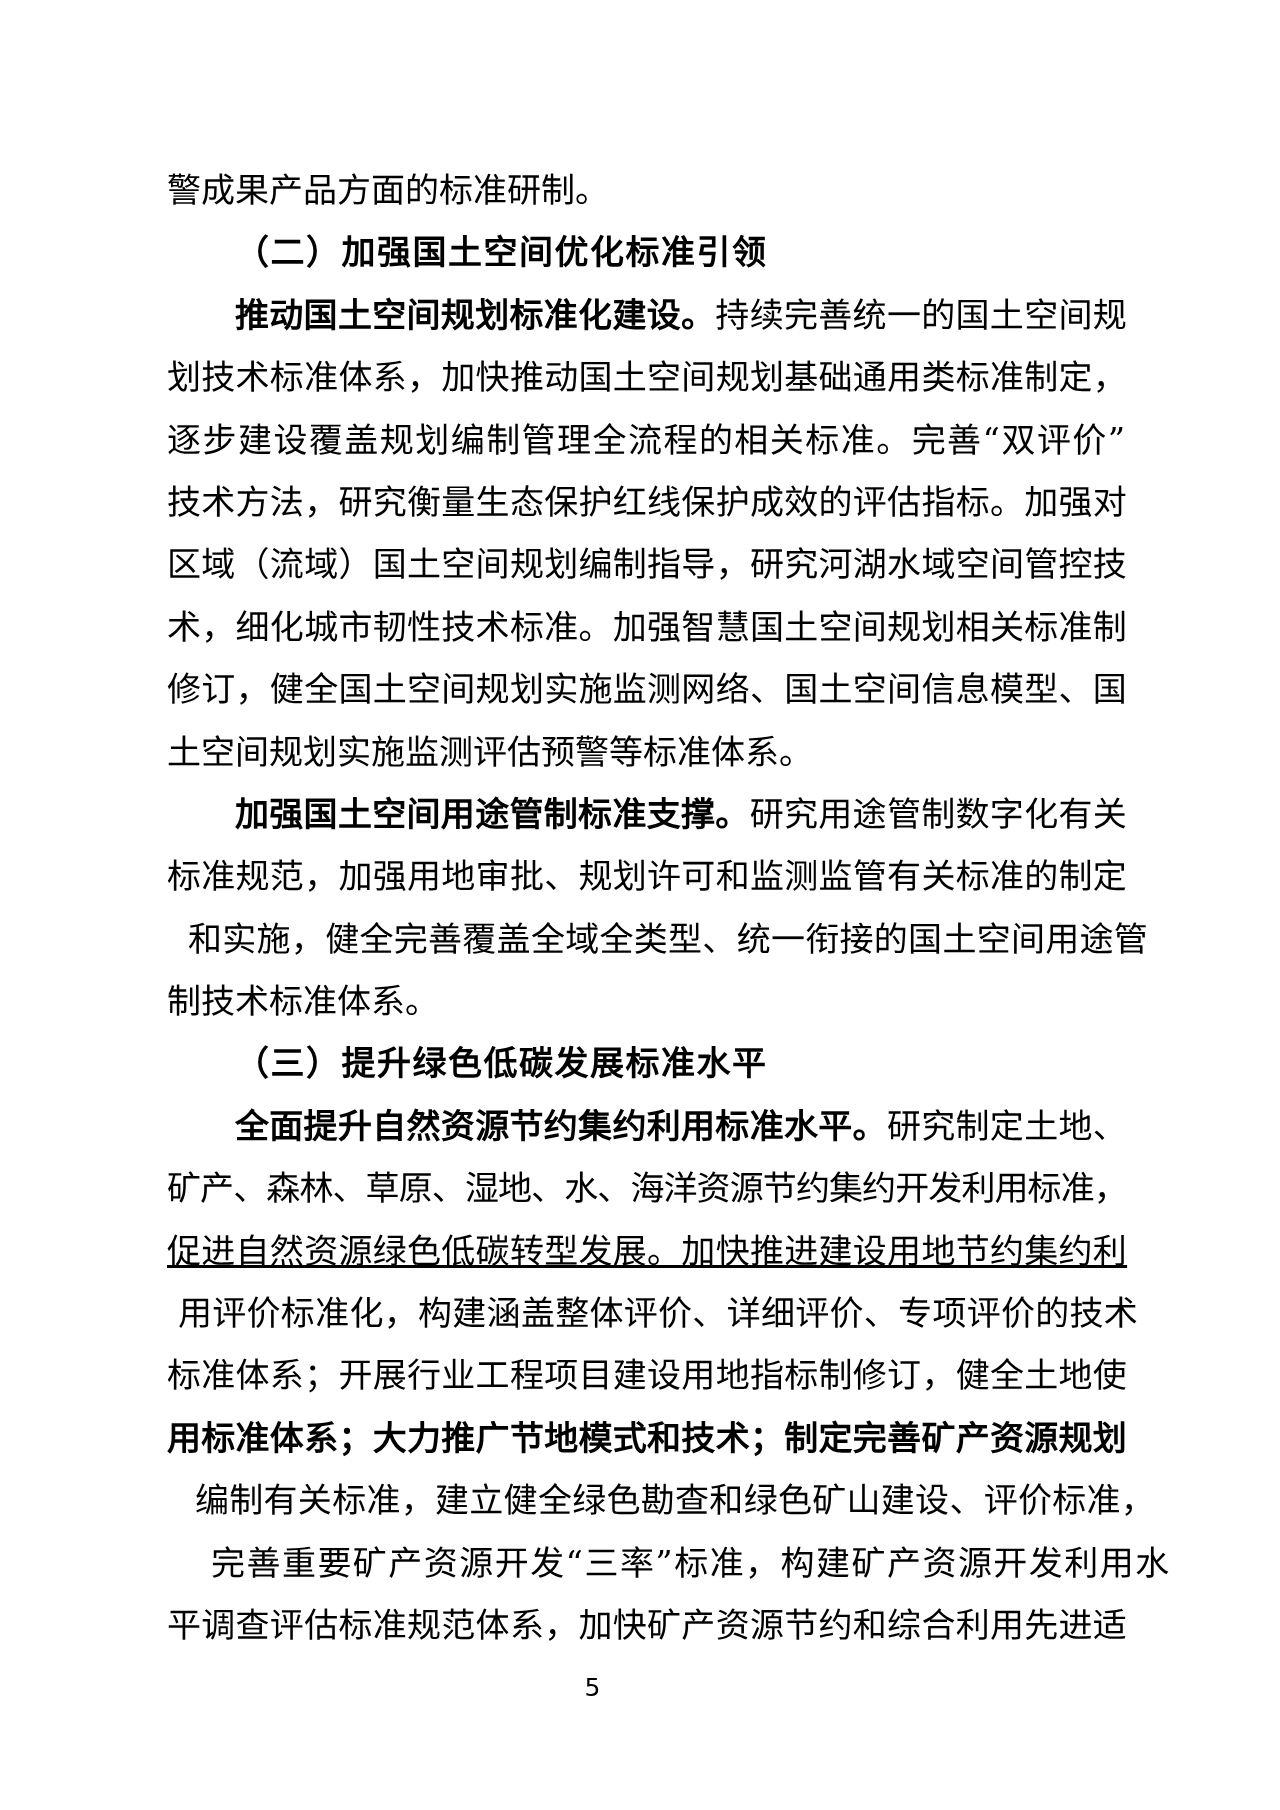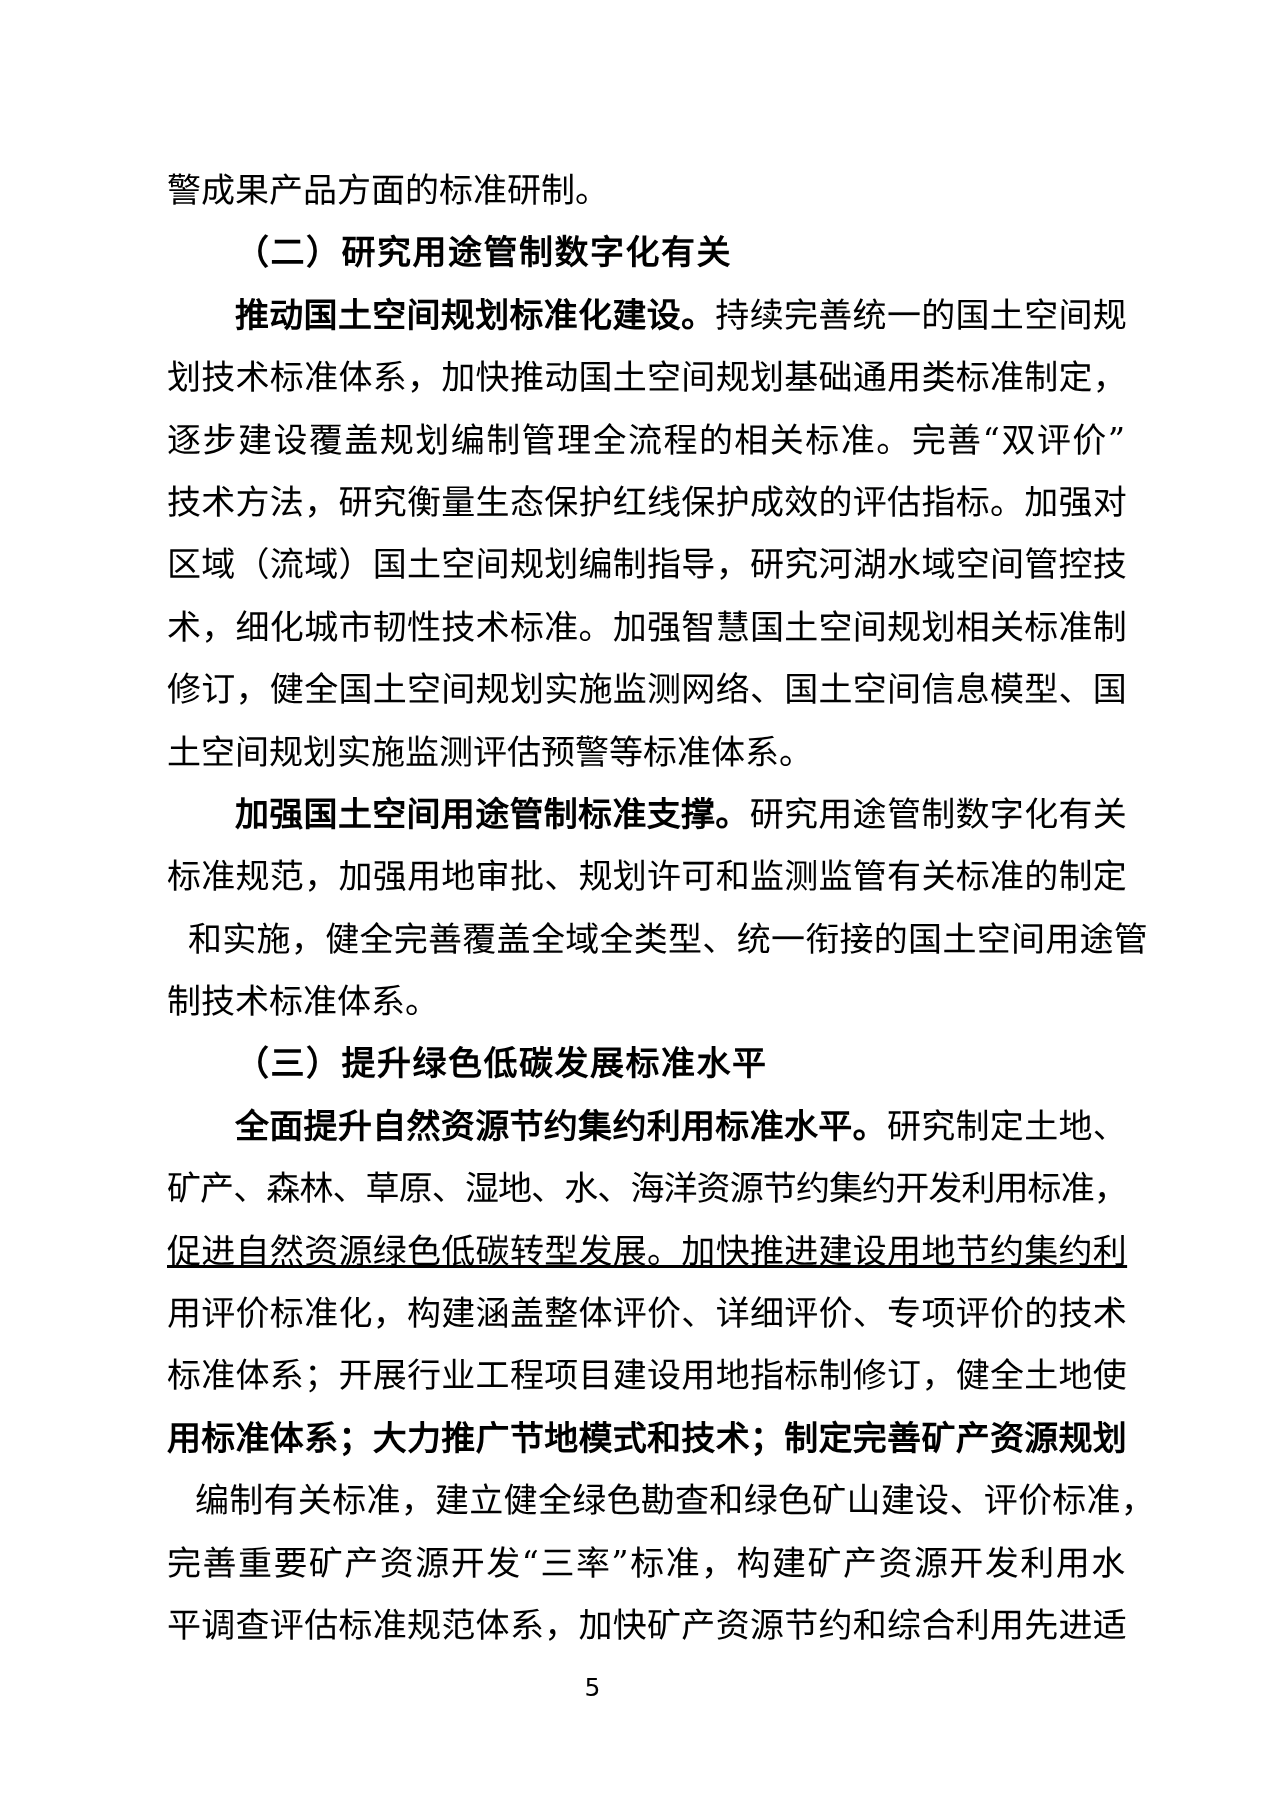--- a/index.html
+++ b/index.html
@@ -54,38 +54,38 @@
     font-family: "DejaVu Sans", "Liberation Sans", sans-serif;
     color: #000000;
   }
 </style>
 </head>
 <body>
 
 <div class="page">
   <div class="content">
       <div class="line"><span class="run"><span class="seg">警成果产品方面的标准研制。</span></span></div>
-      <div class="line ind heading"><span class="run"><span class="seg bold">（二）研究用途管制数字化有关</span></span></div>
+      <div class="line ind heading"><span class="run"><span class="seg bold">（二）加强国土空间优化标准引领</span></span></div>
       <div class="line ind"><span class="run" style="letter-spacing: 0.31px;"><span class="seg bold">推动国土空间规划标准化建设。</span><span class="seg">持续完善统一的国土空间规</span></span></div>
       <div class="line"><span class="run" style="letter-spacing: 0.29px;"><span class="seg">划技术标准体系，加快推动国土空间规划基础通用类标准制定，</span></span></div>
       <div class="line"><span class="run" style="letter-spacing: 1.46px;"><span class="seg">逐步建设覆盖规划编制管理全流程的相关标准。完善“双评价”</span></span></div>
       <div class="line"><span class="run" style="letter-spacing: 0.29px;"><span class="seg">技术方法，研究衡量生态保护红线保护成效的评估指标。加强对</span></span></div>
       <div class="line"><span class="run" style="letter-spacing: 0.29px; text-align: right;"><span class="seg">区域（流域）国土空间规划编制指导，研究河湖水域空间管控技</span></span></div>
       <div class="line"><span class="run" style="letter-spacing: 0.29px;"><span class="seg">术，细化城市韧性技术标准。加强智慧国土空间规划相关标准制</span></span></div>
       <div class="line"><span class="run" style="letter-spacing: 0.29px;"><span class="seg">修订，健全国土空间规划实施监测网络、国土空间信息模型、国</span></span></div>
       <div class="line"><span class="run"><span class="seg">土空间规划实施监测评估预警等标准体系。</span></span></div>
       <div class="line ind"><span class="run" style="letter-spacing: 0.31px;"><span class="seg bold">加强国土空间用途管制标准支撑。</span><span class="seg">研究用途管制数字化有关</span></span></div>
       <div class="line"><span class="run" style="letter-spacing: 0.29px;"><span class="seg">标准规范，加强用地审批、规划许可和监测监管有关标准的制定</span></span></div>
       <div class="line"><span class="run" style="letter-spacing: 0.29px; margin-left: 21px;"><span class="seg">和实施，健全完善覆盖全域全类型、统一衔接的国土空间用途管</span></span></div>
       <div class="line"><span class="run"><span class="seg">制技术标准体系。</span></span></div>
       <div class="line ind heading"><span class="run"><span class="seg bold">（三）提升绿色低碳发展标准水平</span></span></div>
       <div class="line ind"><span class="run" style="letter-spacing: 0.31px;"><span class="seg bold">全面提升自然资源节约集约利用标准水平。</span><span class="seg">研究制定土地、</span></span></div>
       <div class="line"><span class="run" style="letter-spacing: -0.9px;"><span class="seg">矿产、森林、草原、湿地、水、海洋资源节约集约开发利用标准，</span></span></div>
       <div class="line"><span class="run" style="letter-spacing: 0.29px; text-decoration: underline;"><span class="seg">促进自然资源绿色低碳转型发展。加快推进建设用地节约集约利</span></span></div>
-      <div class="line"><span class="run" style="letter-spacing: 0.29px;"><span class="seg">用评价标准化，构建涵盖整体评价、详细评价、专项评价的技术</span></span></div>
+      <div class="line"><span class="run" style="letter-spacing: 0.29px; margin-left: 11px;"><span class="seg">用评价标准化，构建涵盖整体评价、详细评价、专项评价的技术</span></span></div>
       <div class="line"><span class="run" style="letter-spacing: 0.29px;"><span class="seg">标准体系；开展行业工程项目建设用地指标制修订，健全土地使</span></span></div>
       <div class="line"><span class="run" style="letter-spacing: 0.29px; font-weight: bold;"><span class="seg">用标准体系；大力推广节地模式和技术；制定完善矿产资源规划</span></span></div>
       <div class="line"><span class="run" style="letter-spacing: 0.29px; margin-left: 28px;"><span class="seg">编制有关标准，建立健全绿色勘查和绿色矿山建设、评价标准，</span></span></div>
-      <div class="line"><span class="run" style="letter-spacing: 1.46px;"><span class="seg">完善重要矿产资源开发“三率”标准，构建矿产资源开发利用水</span></span></div>
+      <div class="line"><span class="run" style="letter-spacing: 1.46px; margin-left: 44px;"><span class="seg">完善重要矿产资源开发“三率”标准，构建矿产资源开发利用水</span></span></div>
       <div class="line"><span class="run" style="letter-spacing: 0.29px;"><span class="seg">平调查评估标准规范体系，加快矿产资源节约和综合利用先进适</span></span></div>
     </div>
   <div class="pagenum">5</div>
 </div>
 
 </body></html>

